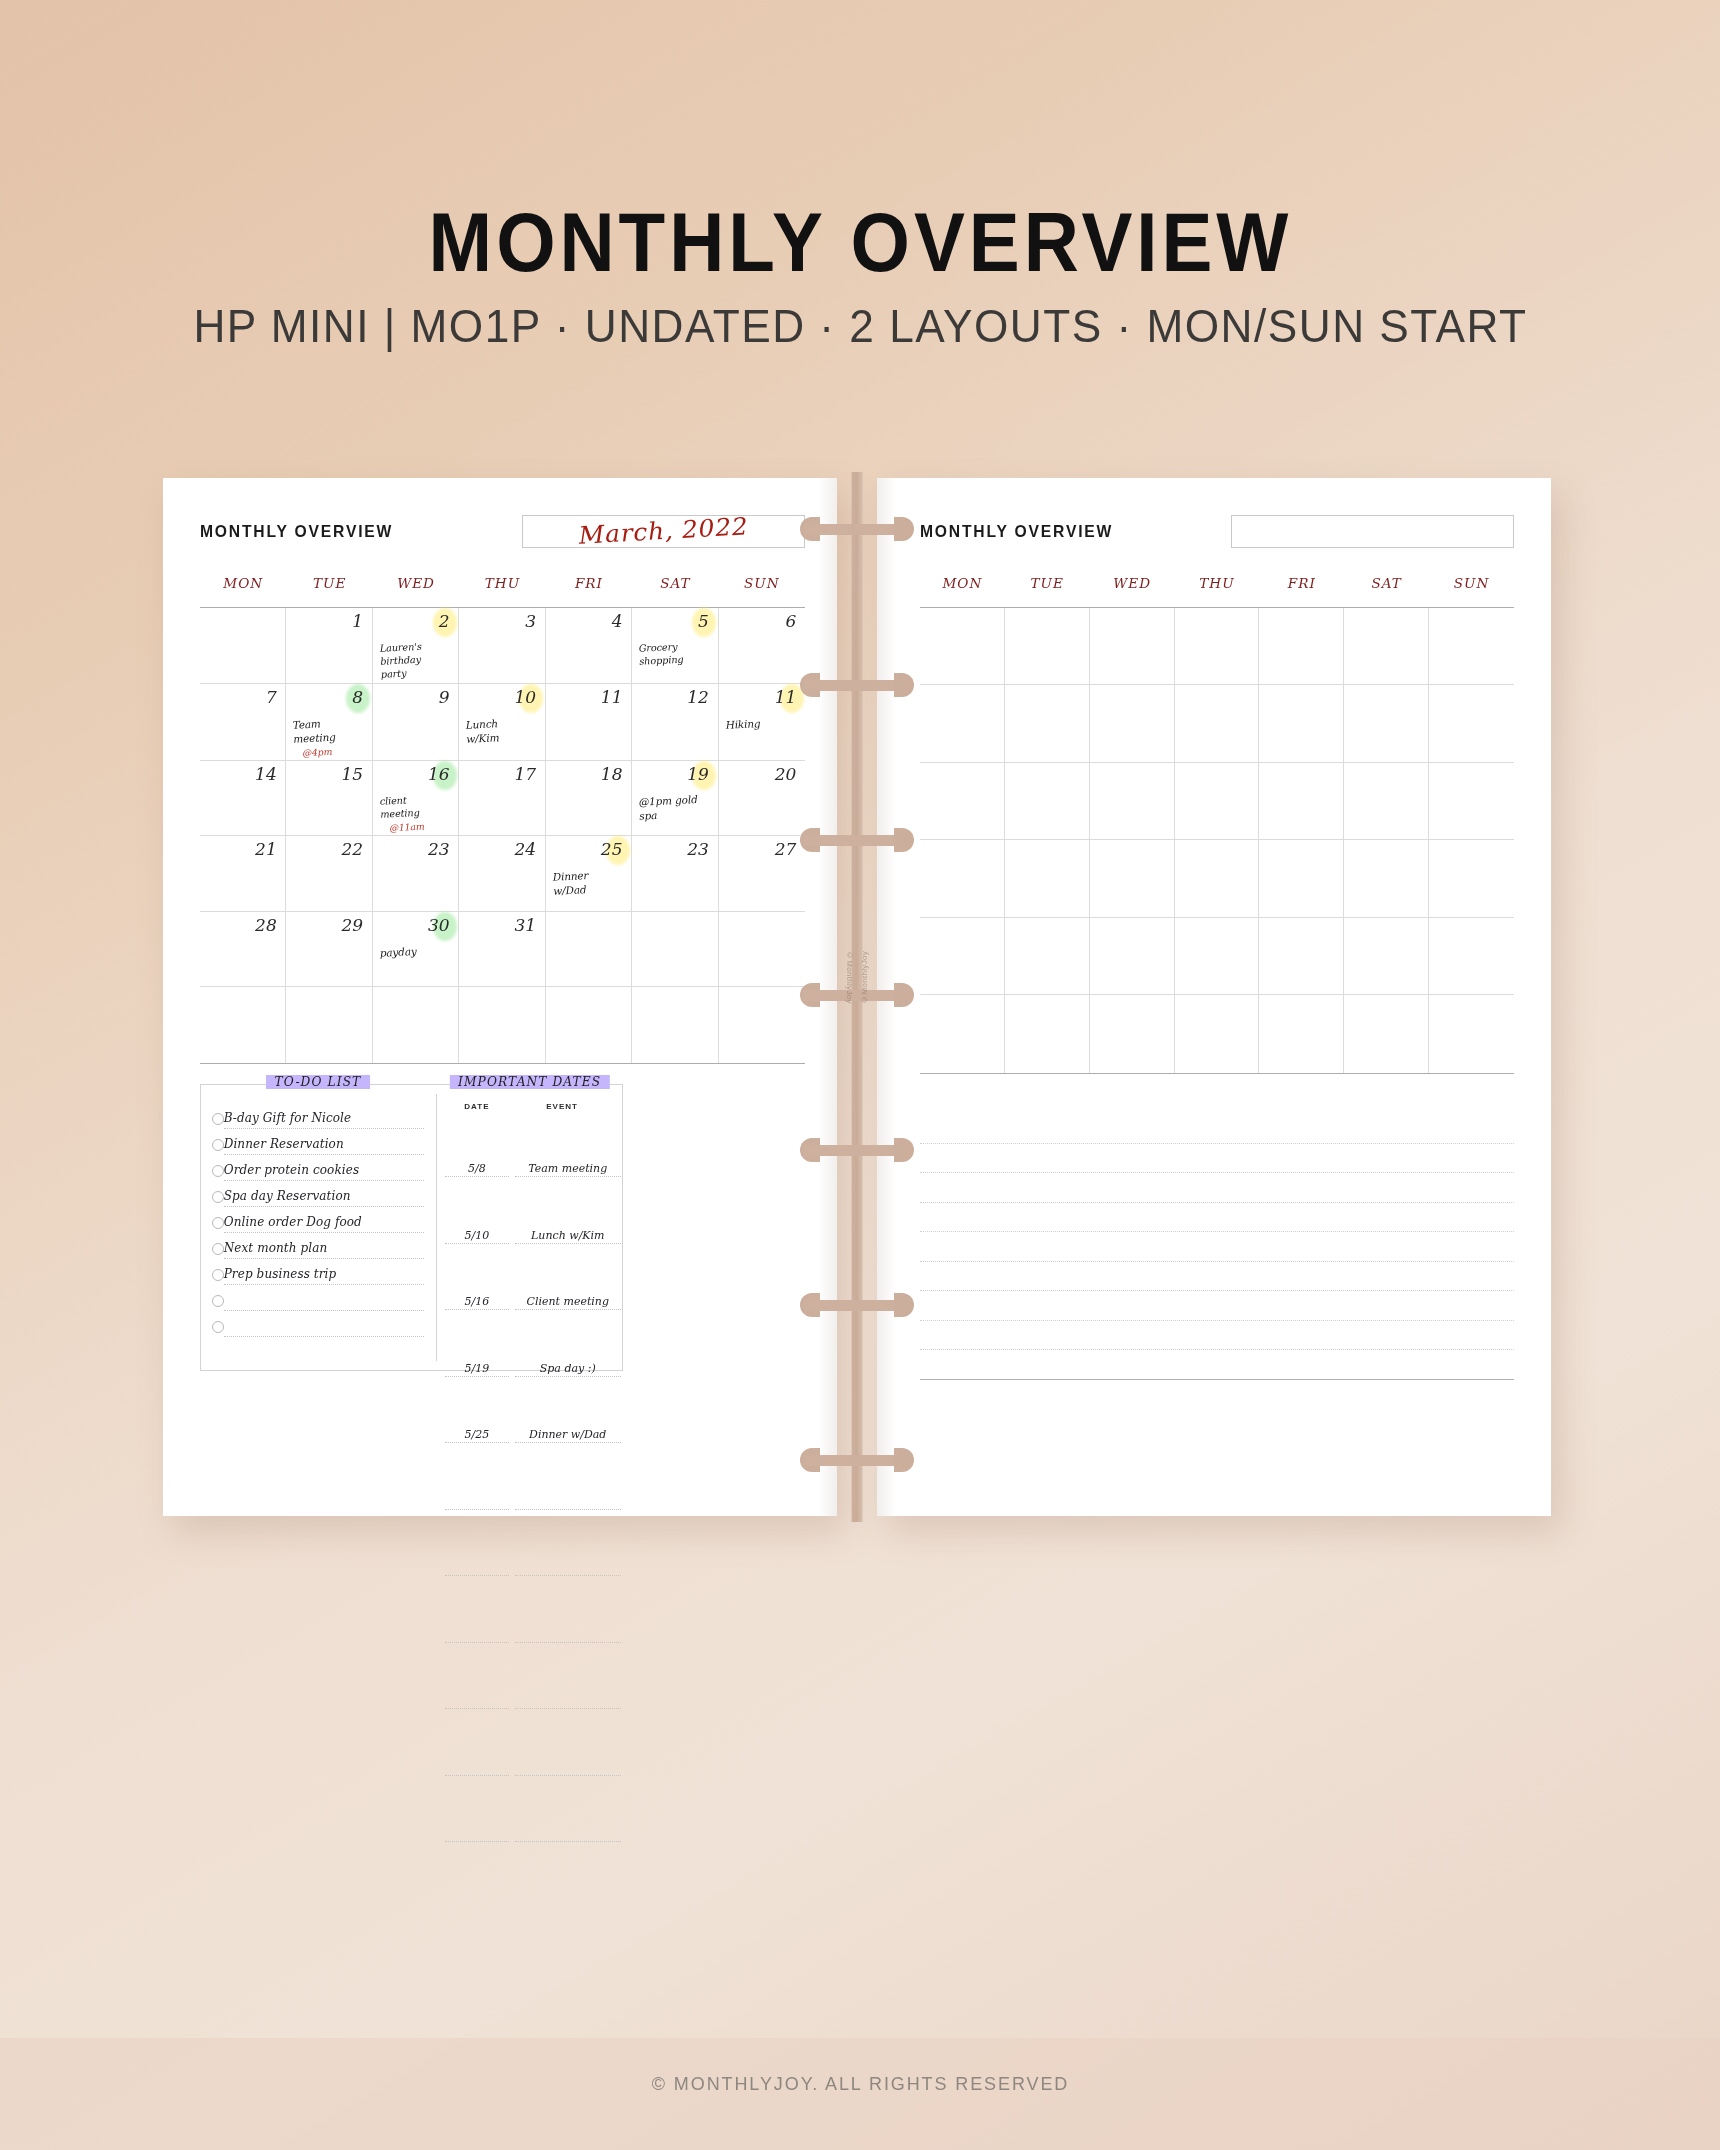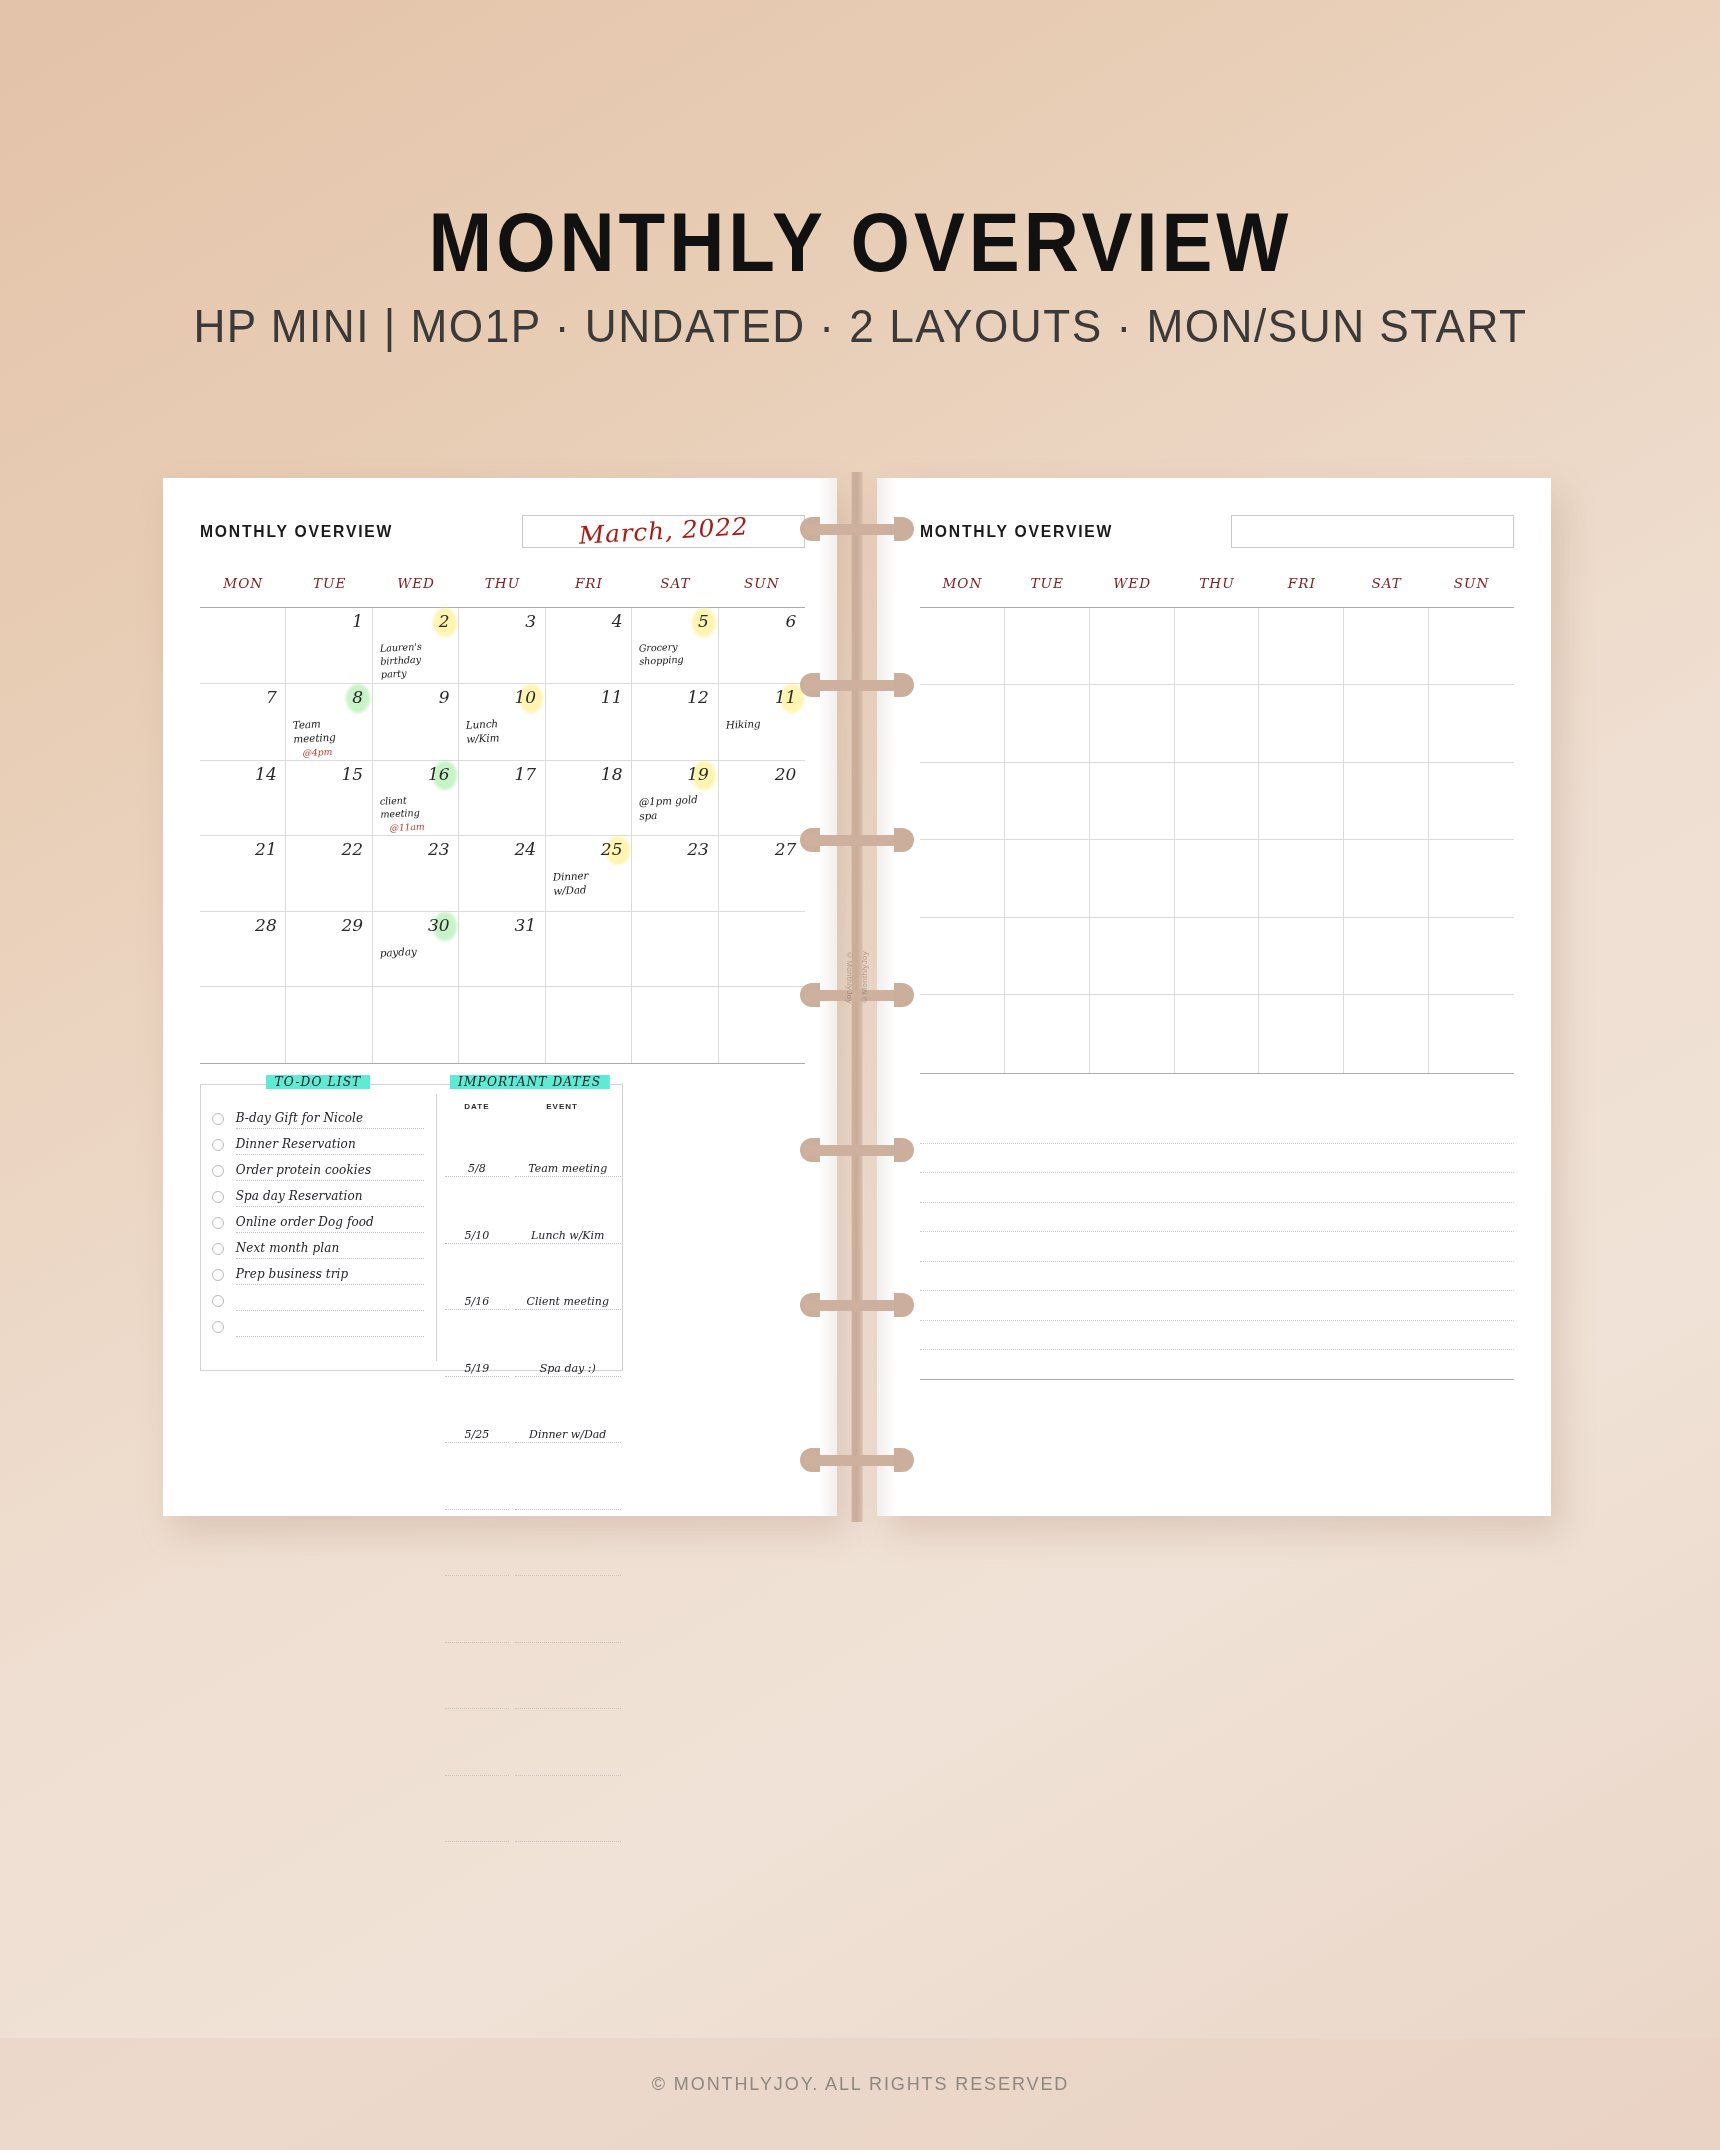--- a/index.html
+++ b/index.html
@@ -304,21 +304,21 @@
     content:"";
     position:absolute; top:10px; bottom:10px; left:-0.4px; width:0.9px;
     background:#d3d3d3;
   }
 
   .panel-title {
     position: absolute;
     top: -9.3px;
     left: 50%;
     transform: translateX(-50%);
-    background: #5eead4;
+    background: #c4b5fd;
     padding: 0 8.6px;
     font-family: "DejaVu Serif", serif;
     font-style: italic;
     font-size: 12.2px;
     letter-spacing: 1.1px;
     color: #1d1d1d;
     white-space: nowrap;
     z-index: 3;
   }
 
@@ -327,21 +327,21 @@
     inset: 0;
     padding: 18.6px 11.5px 8.6px 11.5px;
     z-index: 2;
   }
 
   
   .todo-item {
     display: flex;
     align-items: flex-end;
     height: 26px;
-    gap: 12px;
+    gap: 0;
   }
   .todo-check {
     width: 12.2px; height: 12.2px;
     border: 0.9px solid #b9b9b9;
     border-radius: 50%;
     flex: none;
     margin-bottom: 3.6px;
   }
   .todo-line {
     flex: 1;

